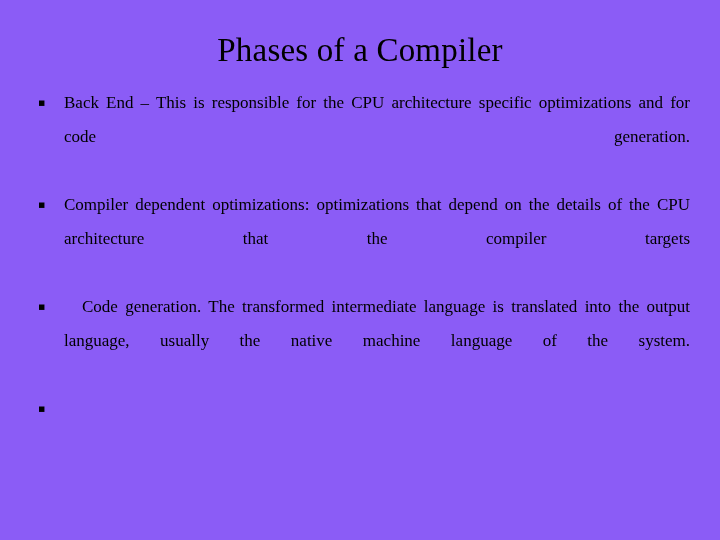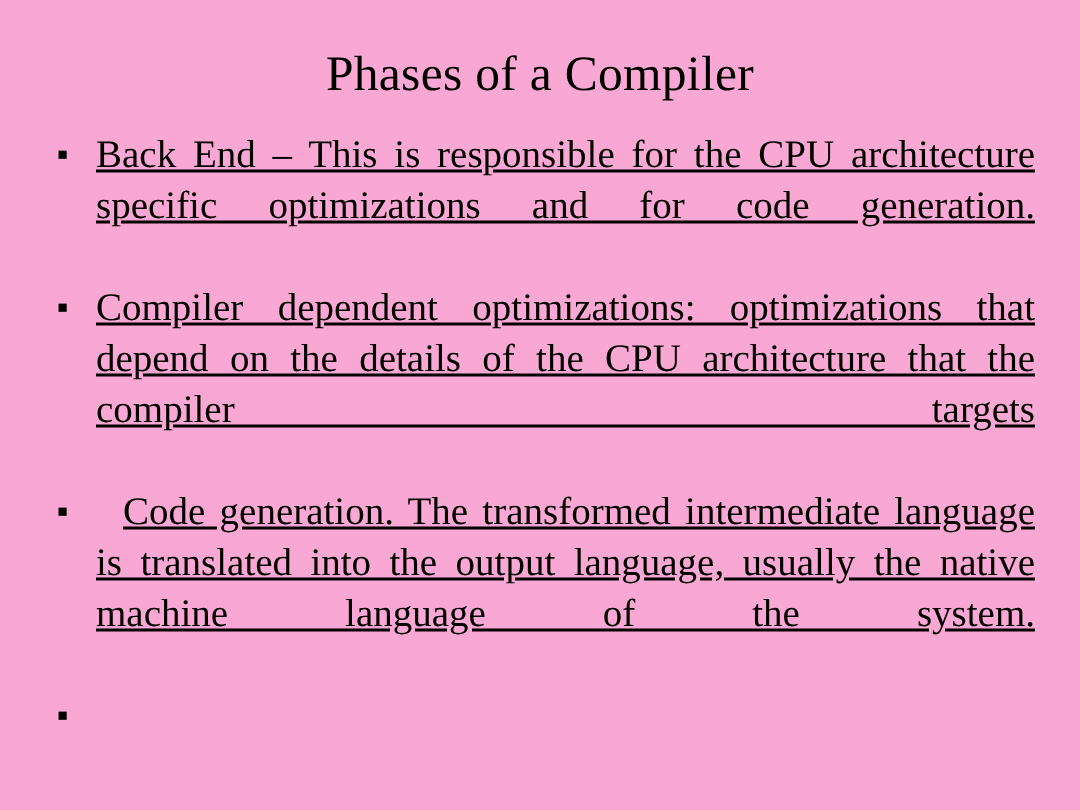--- a/index.html
+++ b/index.html
@@ -13,21 +13,21 @@
     background: #ffffff;
     font-family: "Liberation Serif", "DejaVu Serif", serif;
     color: #000000;
     overflow: hidden;
   }
 
   .slide {
     position: relative;
     width: 720px;
     height: 540px;
-    background: #f9a8d4;
+    background: #8b5cf6;
     box-sizing: border-box;
   }
 
   .slide-title {
     position: absolute;
     top: 30px;
     left: 0;
     width: 720px;
     text-align: center;
     font-size: 33px;
@@ -59,28 +59,27 @@
     line-height: 34px;
     color: #000000;
     text-align: left;
     padding-left: 8px;
     box-sizing: border-box;
     user-select: none;
   }
 
   .bullet-text {
     flex: 1 1 auto;
-    font-size: 26px;
+    font-size: 17px;
     line-height: 34px;
     text-align: justify;
     text-justify: inter-word;
     color: #000000;
     hyphens: none;
     word-spacing: 0.1px;
-    text-decoration: underline;
   }
 
   
   .bullet-text::after {
     content: "";
     display: inline-block;
     width: 100%;
   }
 
   .bullet-row.empty .bullet-text {

